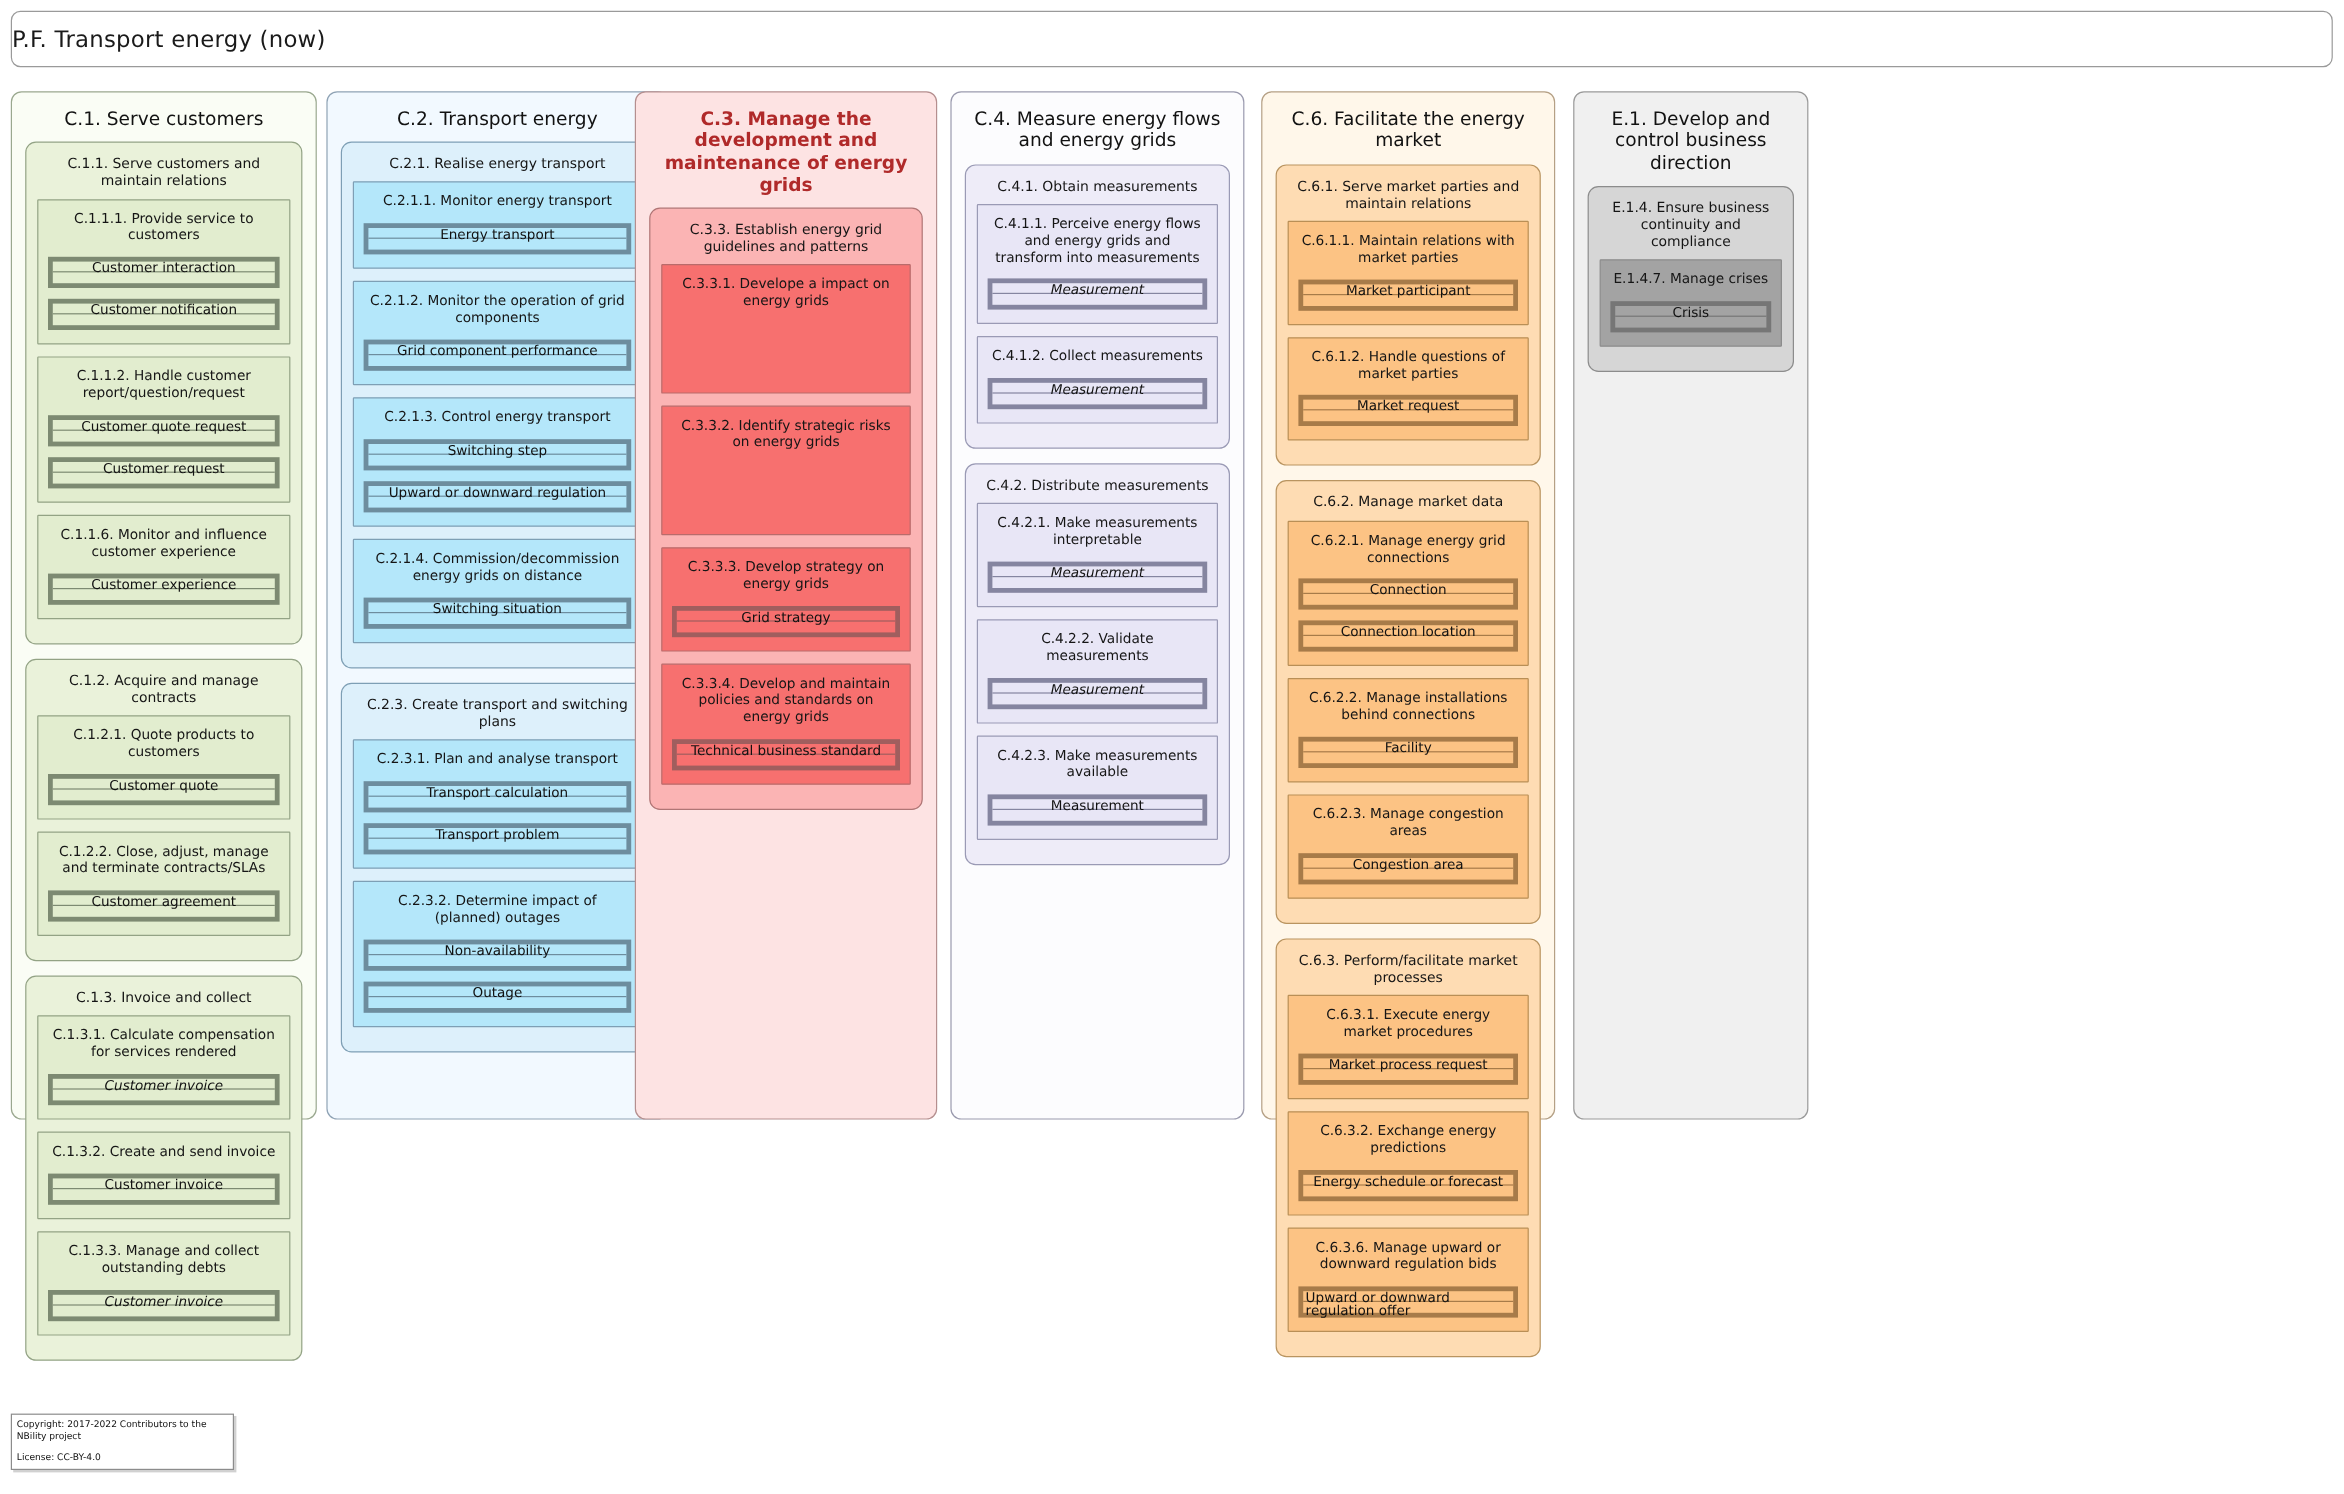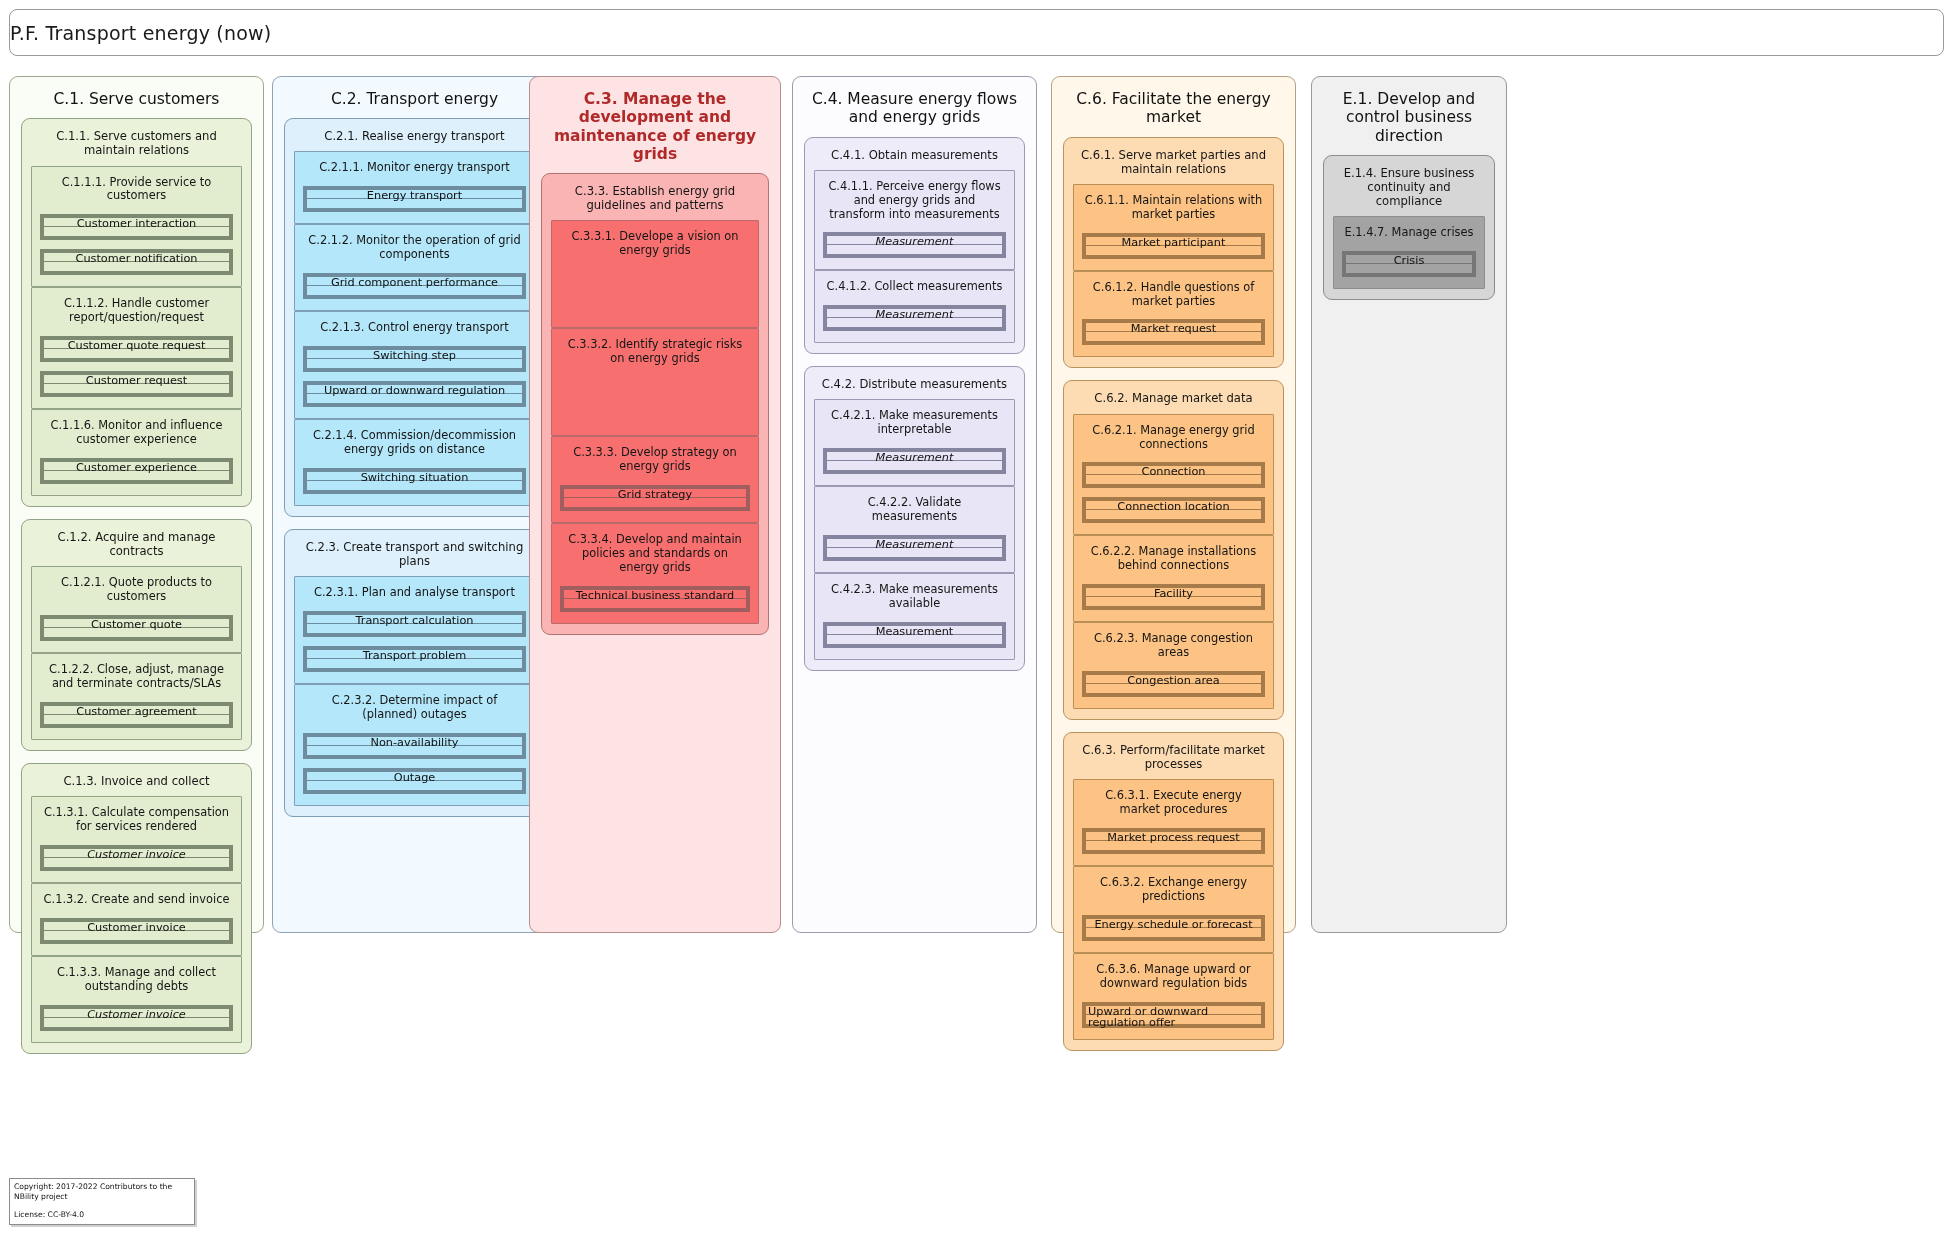--- a/index.html
+++ b/index.html
@@ -66,21 +66,21 @@
     line-height: 1.22;
     color: #151515;
     padding: 4px 2px 8px 2px;
   }
 
   
   .grp3 {
     border: 1px solid #8f9a8f;
     border-radius: 1px;
     padding: 6px 8px 11px 8px;
-    margin-bottom: 0;
+    margin-bottom: 10px;
   }
   .grp3 > .g-title {
     text-align: center;
     font-size: 11.4px;
     line-height: 1.22;
     color: #151515;
     padding: 3px 2px 0 2px;
     min-height: 15px;
   }
 
@@ -326,21 +326,21 @@
               </div>
             </div>
           </div>
         </div>
       </div>
       <div class="col theme-red" style="left: 520px; width: 252px; height: 857px;">
         <div class="col-title">C.3. Manage the development and maintenance of energy grids</div>
         <div class="grp2">
           <div class="g-title">C.3.3. Establish energy grid guidelines and patterns</div>
           <div class="grp3">
-            <div class="g-title">C.3.3.1. Develope a vision on energy grids</div>
+            <div class="g-title">C.3.3.1. Develope a impact on energy grids</div>
             <div style="height: 58px;"></div>
           </div>
           <div class="grp3">
             <div class="g-title">C.3.3.2. Identify strategic risks on energy grids</div>
             <div style="height: 58px;"></div>
           </div>
           <div class="grp3">
             <div class="g-title">C.3.3.3. Develop strategy on energy grids</div>
             <div class="objwrap">
               <div class="obj">

